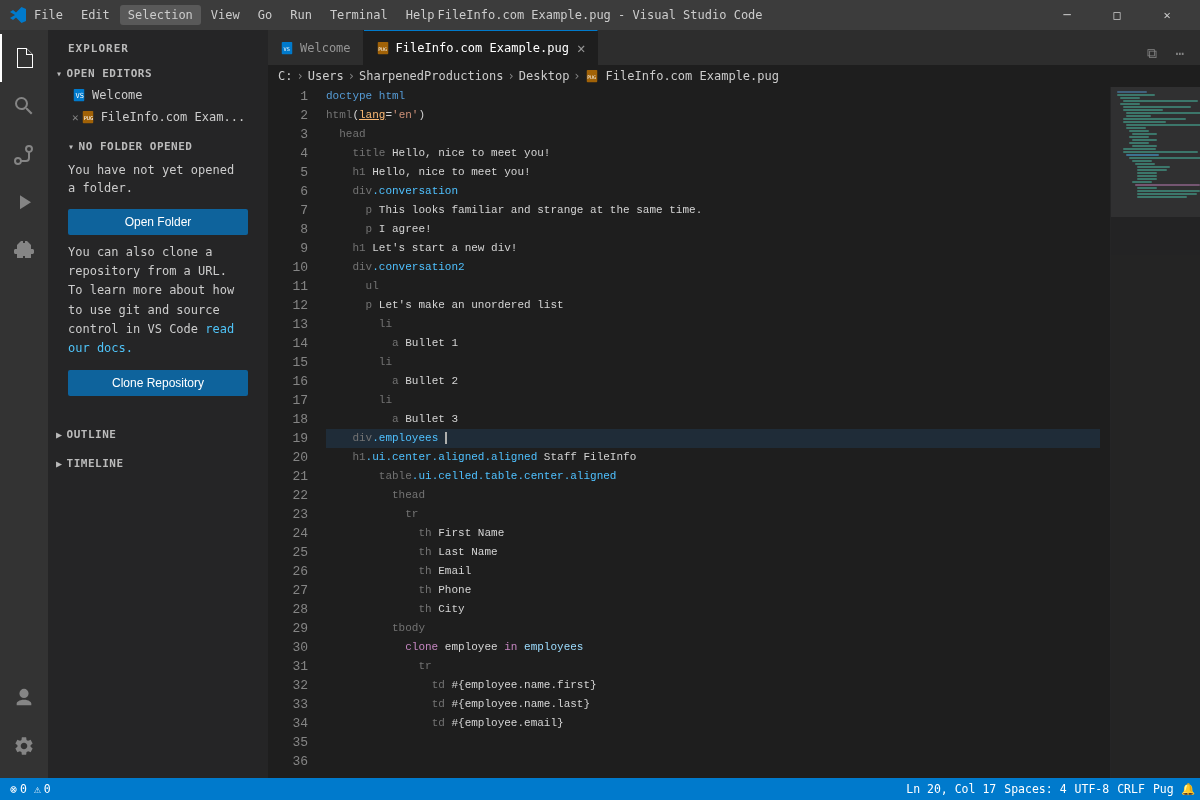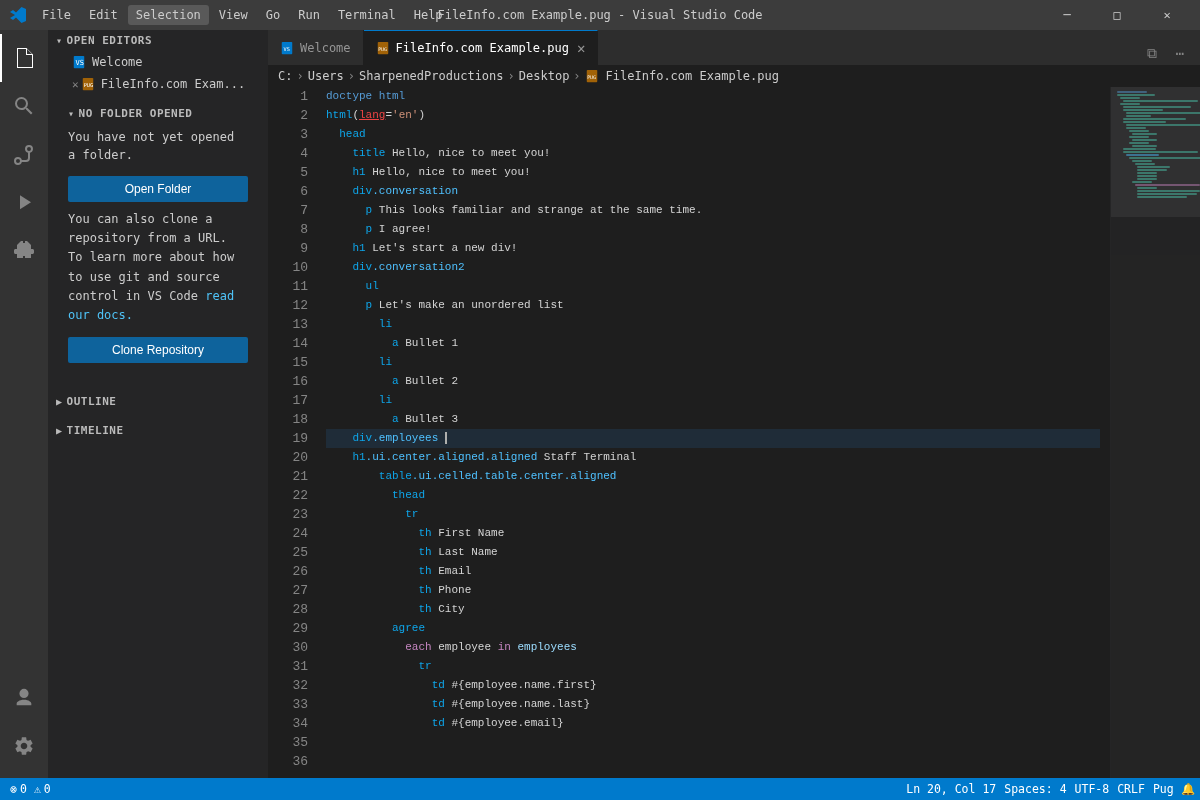--- a/index.html
+++ b/index.html
@@ -19,21 +19,20 @@
       background: #3c3c3c;
       display: flex;
       align-items: center;
       justify-content: space-between;
       padding: 0 10px;
       flex-shrink: 0;
     }
     .title-bar-left {
       display: flex;
       align-items: center;
-      gap: 8px;
     }
     .title-bar-menu {
       display: flex;
       gap: 2px;
     }
     .menu-item {
       padding: 3px 8px;
       font-size: 12px;
       color: #cccccc;
       cursor: pointer;
@@ -331,22 +330,22 @@
       color: #d4d4d4;
       line-height: 19px;
       white-space: pre;
     }
     .code-line.highlighted {
       background: rgba(38, 79, 120, 0.3);
     }
     
     .kw { color: #569cd6; }
     .kw2 { color: #c586c0; }
-    .tag { color: #0ea5e9; }
-    .attr { color: #ef4444; text-decoration: underline; }
+    .tag { color: #737373; }
+    .attr { color: #fdba74; text-decoration: underline; }
     .str { color: #ce9178; }
     .cls { color: #4fc1ff; }
     .txt { color: #d4d4d4; }
     .punct { color: #d4d4d4; }
     .var { color: #9cdcfe; }
 
     
     .minimap {
       width: 90px;
       background: #1e1e1e;
@@ -485,20 +484,21 @@
       </div>
       <div class="activity-icon" title="Manage">
         <svg width="22" height="22" viewBox="0 0 24 24" fill="currentColor">
           <path d="M19.14 12.94c.04-.3.06-.61.06-.94s-.02-.64-.07-.94l2.03-1.58c.18-.14.23-.41.12-.61l-1.92-3.32c-.12-.22-.37-.29-.59-.22l-2.39.96c-.5-.38-1.03-.7-1.62-.94l-.36-2.54c-.04-.24-.24-.41-.48-.41h-3.84c-.24 0-.43.17-.47.41l-.36 2.54c-.59.24-1.13.57-1.62.94l-2.39-.96c-.22-.08-.47 0-.59.22L2.74 8.87c-.12.21-.08.47.12.61l2.03 1.58c-.05.3-.09.63-.09.94s.02.64.07.94l-2.03 1.58c-.18.14-.23.41-.12.61l1.92 3.32c.12.22.37.29.59.22l2.39-.96c.5.38 1.03.7 1.62.94l.36 2.54c.05.24.24.41.48.41h3.84c.24 0 .44-.17.47-.41l.36-2.54c.59-.24 1.13-.56 1.62-.94l2.39.96c.22.08.47 0 .59-.22l1.92-3.32c.12-.22.07-.47-.12-.61l-2.01-1.58zM12 15.6c-1.98 0-3.6-1.62-3.6-3.6s1.62-3.6 3.6-3.6 3.6 1.62 3.6 3.6-1.62 3.6-3.6 3.6z"></path>
         </svg>
       </div>
     </div>
   </div>
 
   <div class="sidebar">
+    <div class="sidebar-header">Explorer</div>
 
     <div class="open-editors-section">
       <div class="sidebar-section-header">
         <span class="chevron">▾</span>
         <span>Open Editors</span>
       </div>
       <div class="editor-item">
         <svg class="editor-icon" viewBox="0 0 16 16" fill="#007acc">
           <rect width="12" height="14" x="2" y="1" rx="1" fill="#007acc"></rect>
           <text x="4" y="11" font-size="8" fill="white" font-family="monospace">VS</text>
@@ -633,31 +633,31 @@
               <div class="code-line"><span class="txt">    </span><span class="tag">div</span><span class="cls">.conversation2</span></div>
               <div class="code-line"><span class="txt">      </span><span class="tag">ul</span></div>
               <div class="code-line"><span class="txt">      </span><span class="tag">p</span><span class="txt"> Let's make an unordered list</span></div>
               <div class="code-line"><span class="txt">        </span><span class="tag">li</span></div>
               <div class="code-line"><span class="txt">          </span><span class="tag">a</span><span class="txt"> Bullet 1</span></div>
               <div class="code-line"><span class="txt">        </span><span class="tag">li</span></div>
               <div class="code-line"><span class="txt">          </span><span class="tag">a</span><span class="txt"> Bullet 2</span></div>
               <div class="code-line"><span class="txt">        </span><span class="tag">li</span></div>
               <div class="code-line"><span class="txt">          </span><span class="tag">a</span><span class="txt"> Bullet 3</span></div>
               <div class="code-line highlighted"><span class="txt">    </span><span class="tag">div</span><span class="cls">.employees<span style="border-right:2px solid #aeafad;margin-right:-2px;">&nbsp;</span></span></div>
-              <div class="code-line"><span class="txt">    </span><span class="tag">h1</span><span class="cls">.ui.center.aligned.aligned</span><span class="txt"> Staff Terminal</span></div>
+              <div class="code-line"><span class="txt">    </span><span class="tag">h1</span><span class="cls">.ui.center.aligned.aligned</span><span class="txt"> Staff FileInfo</span></div>
               <div class="code-line"><span class="txt">        </span><span class="tag">table</span><span class="cls">.ui.celled.table.center.aligned</span></div>
               <div class="code-line"><span class="txt">          </span><span class="tag">thead</span></div>
               <div class="code-line"><span class="txt">            </span><span class="tag">tr</span></div>
               <div class="code-line"><span class="txt">              </span><span class="tag">th</span><span class="txt"> First Name</span></div>
               <div class="code-line"><span class="txt">              </span><span class="tag">th</span><span class="txt"> Last Name</span></div>
               <div class="code-line"><span class="txt">              </span><span class="tag">th</span><span class="txt"> Email</span></div>
               <div class="code-line"><span class="txt">              </span><span class="tag">th</span><span class="txt"> Phone</span></div>
               <div class="code-line"><span class="txt">              </span><span class="tag">th</span><span class="txt"> City</span></div>
-              <div class="code-line"><span class="txt">          </span><span class="tag">agree</span></div>
-              <div class="code-line"><span class="txt">            </span><span class="kw2">each</span><span class="txt"> employee </span><span class="kw2">in</span><span class="var"> employees</span></div>
+              <div class="code-line"><span class="txt">          </span><span class="tag">tbody</span></div>
+              <div class="code-line"><span class="txt">            </span><span class="kw2">clone</span><span class="txt"> employee </span><span class="kw2">in</span><span class="var"> employees</span></div>
               <div class="code-line"><span class="txt">              </span><span class="tag">tr</span></div>
               <div class="code-line"><span class="txt">                </span><span class="tag">td</span><span class="txt"> #{employee.name.first}</span></div>
               <div class="code-line"><span class="txt">                </span><span class="tag">td</span><span class="txt"> #{employee.name.last}</span></div>
               <div class="code-line"><span class="txt">                </span><span class="tag">td</span><span class="txt"> #{employee.email}</span></div>
             </div>
         </div>
       </div>
 
       <div class="minimap">
         <div class="minimap-content">

